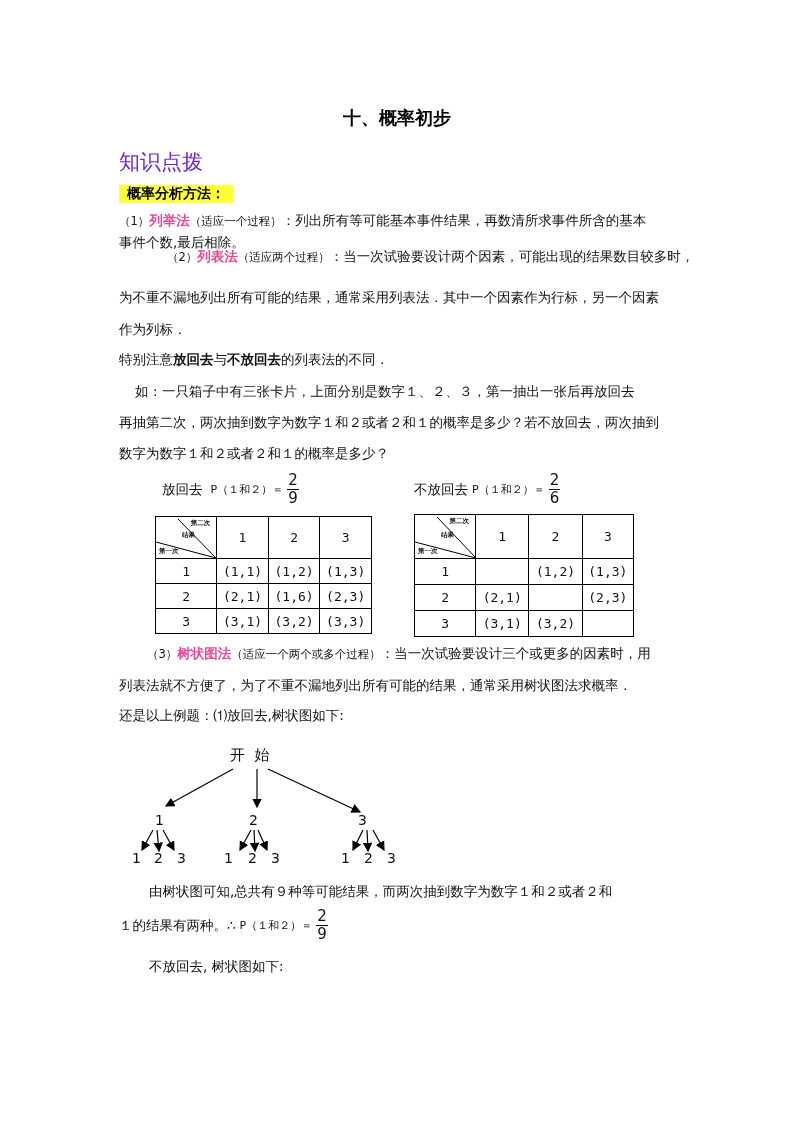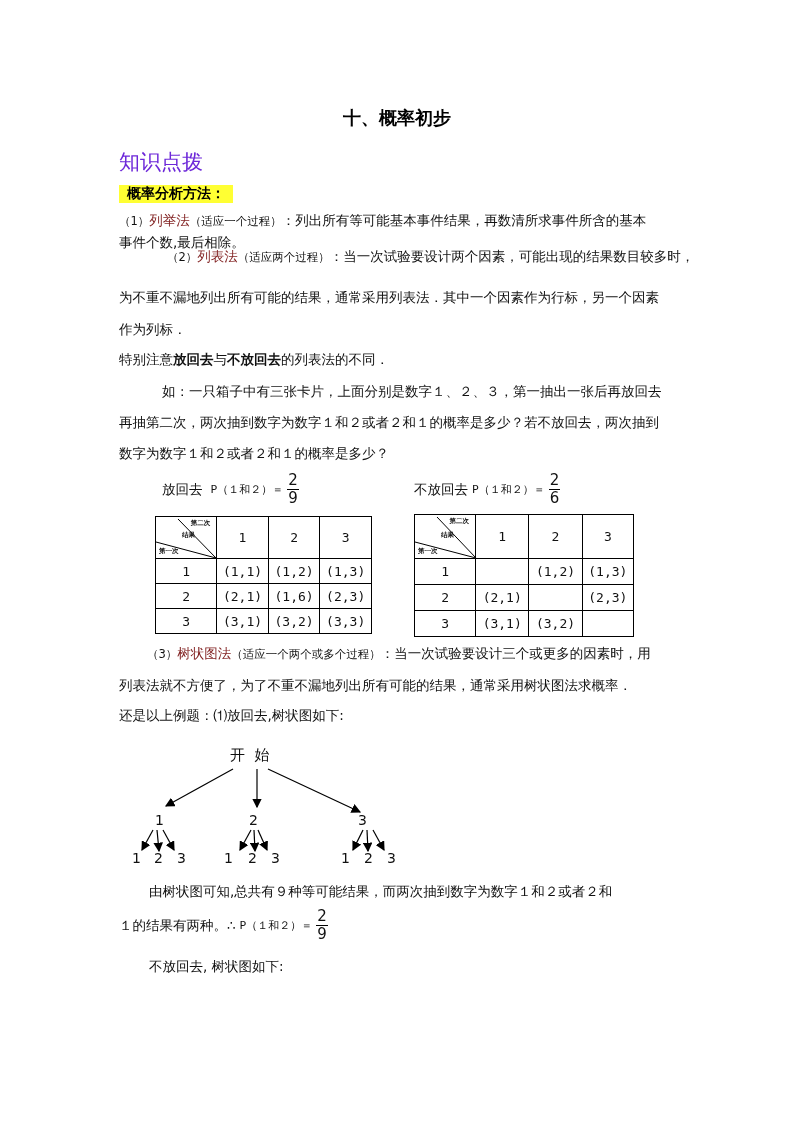--- a/index.html
+++ b/index.html
@@ -16,21 +16,21 @@
     }
     .section-h {
       left: 119px; top: 148px; font-size: 21px; color: #6d28d9;
       font-family: "DejaVu Serif", "Liberation Serif", serif;
     }
     .hl {
       left: 119px; top: 185px; font-size: 14px; font-weight: bold;
       background: #ffff33; padding: 0 8px; color: #000;
     }
     .line { left: 119px; font-size: 13.5px; white-space: nowrap; color: #111; }
-    .red { color: #7f1d1d; font-weight: normal; }
+    .red { color: #ec4899; font-weight: bold; }
     .small { font-size: 11.5px; }
     b { font-weight: bold; }
     .frac { display: inline-flex; flex-direction: column; align-items: center; vertical-align: middle; line-height: 1; margin-left: 2px; }
     .frac .num { border-bottom: 1px solid #000; padding: 0 1px 1px; font-size: 15px; }
     .frac .den { padding-top: 1px; font-size: 15px; }
     .plab { font-size: 13.5px; white-space: nowrap; display: flex; align-items: center; }
     .plab .pfunc { font-size: 11px; margin: 0 2px 0 8px; }
     table.grid { border-collapse: collapse; }
     table.grid td {
       border: 1px solid #000; text-align: center; font-size: 13px;
@@ -56,21 +56,21 @@
 <div class="abs line" style="top:248px;margin-left:48px;">
   <span class="small">（2）</span><span class="red">列表法</span><span class="small">（适应两个过程）</span><span>：当一次试验要设计两个因素，可能出现的结果数目较多时，</span>
 </div>
 <div class="abs line" style="top:289px;">为不重不漏地列出所有可能的结果，通常采用列表法．其中一个因素作为行标，另一个因素</div>
 <div class="abs line" style="top:321px;">作为列标．</div>
 
 <div class="abs line" style="top:351px;">
   <span>特别注意</span><b>放回去</b><span>与</span><b>不放回去</b><span>的列表法的不同．</span>
 </div>
 
-<div class="abs line" style="top:383px; left:162px;">如：一只箱子中有三张卡片，上面分别是数字１、２、３，第一抽出一张后再放回去</div>
+<div class="abs line" style="top:383px; left:135px;">如：一只箱子中有三张卡片，上面分别是数字１、２、３，第一抽出一张后再放回去</div>
 <div class="abs line" style="top:414px;">再抽第二次，两次抽到数字为数字１和２或者２和１的概率是多少？若不放回去，两次抽到</div>
 <div class="abs line" style="top:445px;">数字为数字１和２或者２和１的概率是多少？</div>
 
 <div class="abs plab" style="left:162px; top:473px;">
   <span>放回去</span>
   <span class="pfunc">P（１和２）＝</span>
   <span class="frac">
       <span class="num">2</span>
       <span class="den">9</span>
     </span>

